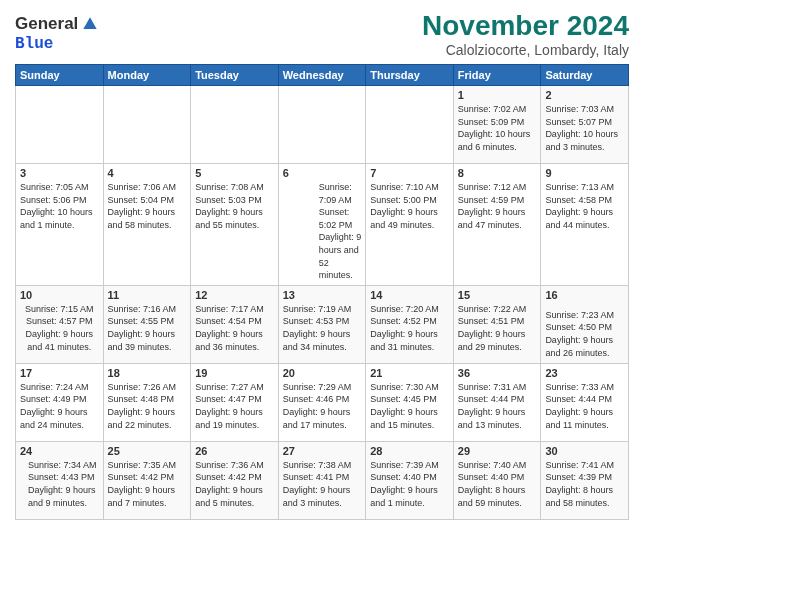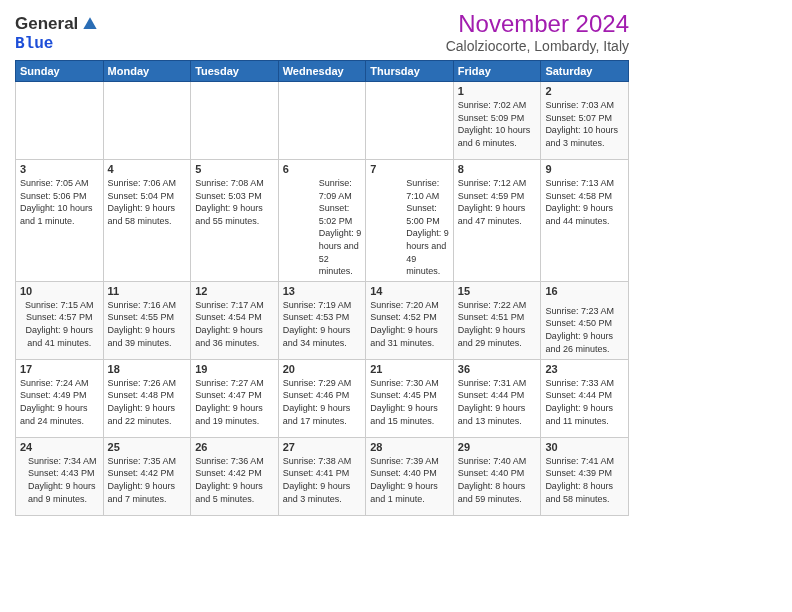--- a/index.html
+++ b/index.html
@@ -29,23 +29,23 @@
     .logo-blue { color: #2a6db5; }
     .logo-icon {
       width: 20px;
       height: 20px;
       margin-left: 2px;
     }
     .title-area {
       text-align: right;
     }
     .month-title {
-      font-size: 24px;
-      font-weight: normal;
-      color: #a21caf;
+      font-size: 28px;
+      font-weight: bold;
+      color: #0f766e;
     }
     .location {
       font-size: 14px;
       color: #555;
     }
     table {
       width: 100%;
       border-collapse: collapse;
       table-layout: fixed;
     }
@@ -161,21 +161,21 @@
 Daylight: 9 hours and 55 minutes.</div>
           </td>
           <td>
             <span class="day-number">6</span>
             <div class="day-info" style="white-space: pre-line; margin-left: 36px;">Sunrise: 7:09 AM
 Sunset: 5:02 PM
 Daylight: 9 hours and 52 minutes.</div>
           </td>
           <td>
             <span class="day-number">7</span>
-            <div class="day-info" style="white-space: pre-line; margin-left: 36px;">Sunrise: 7:10 AM
+            <div class="day-info" style="white-space: pre-line;">Sunrise: 7:10 AM
 Sunset: 5:00 PM
 Daylight: 9 hours and 49 minutes.</div>
           </td>
           <td>
             <span class="day-number">8</span>
             <div class="day-info" style="white-space: pre-line;">Sunrise: 7:12 AM
 Sunset: 4:59 PM
 Daylight: 9 hours and 47 minutes.</div>
           </td>
           <td>

